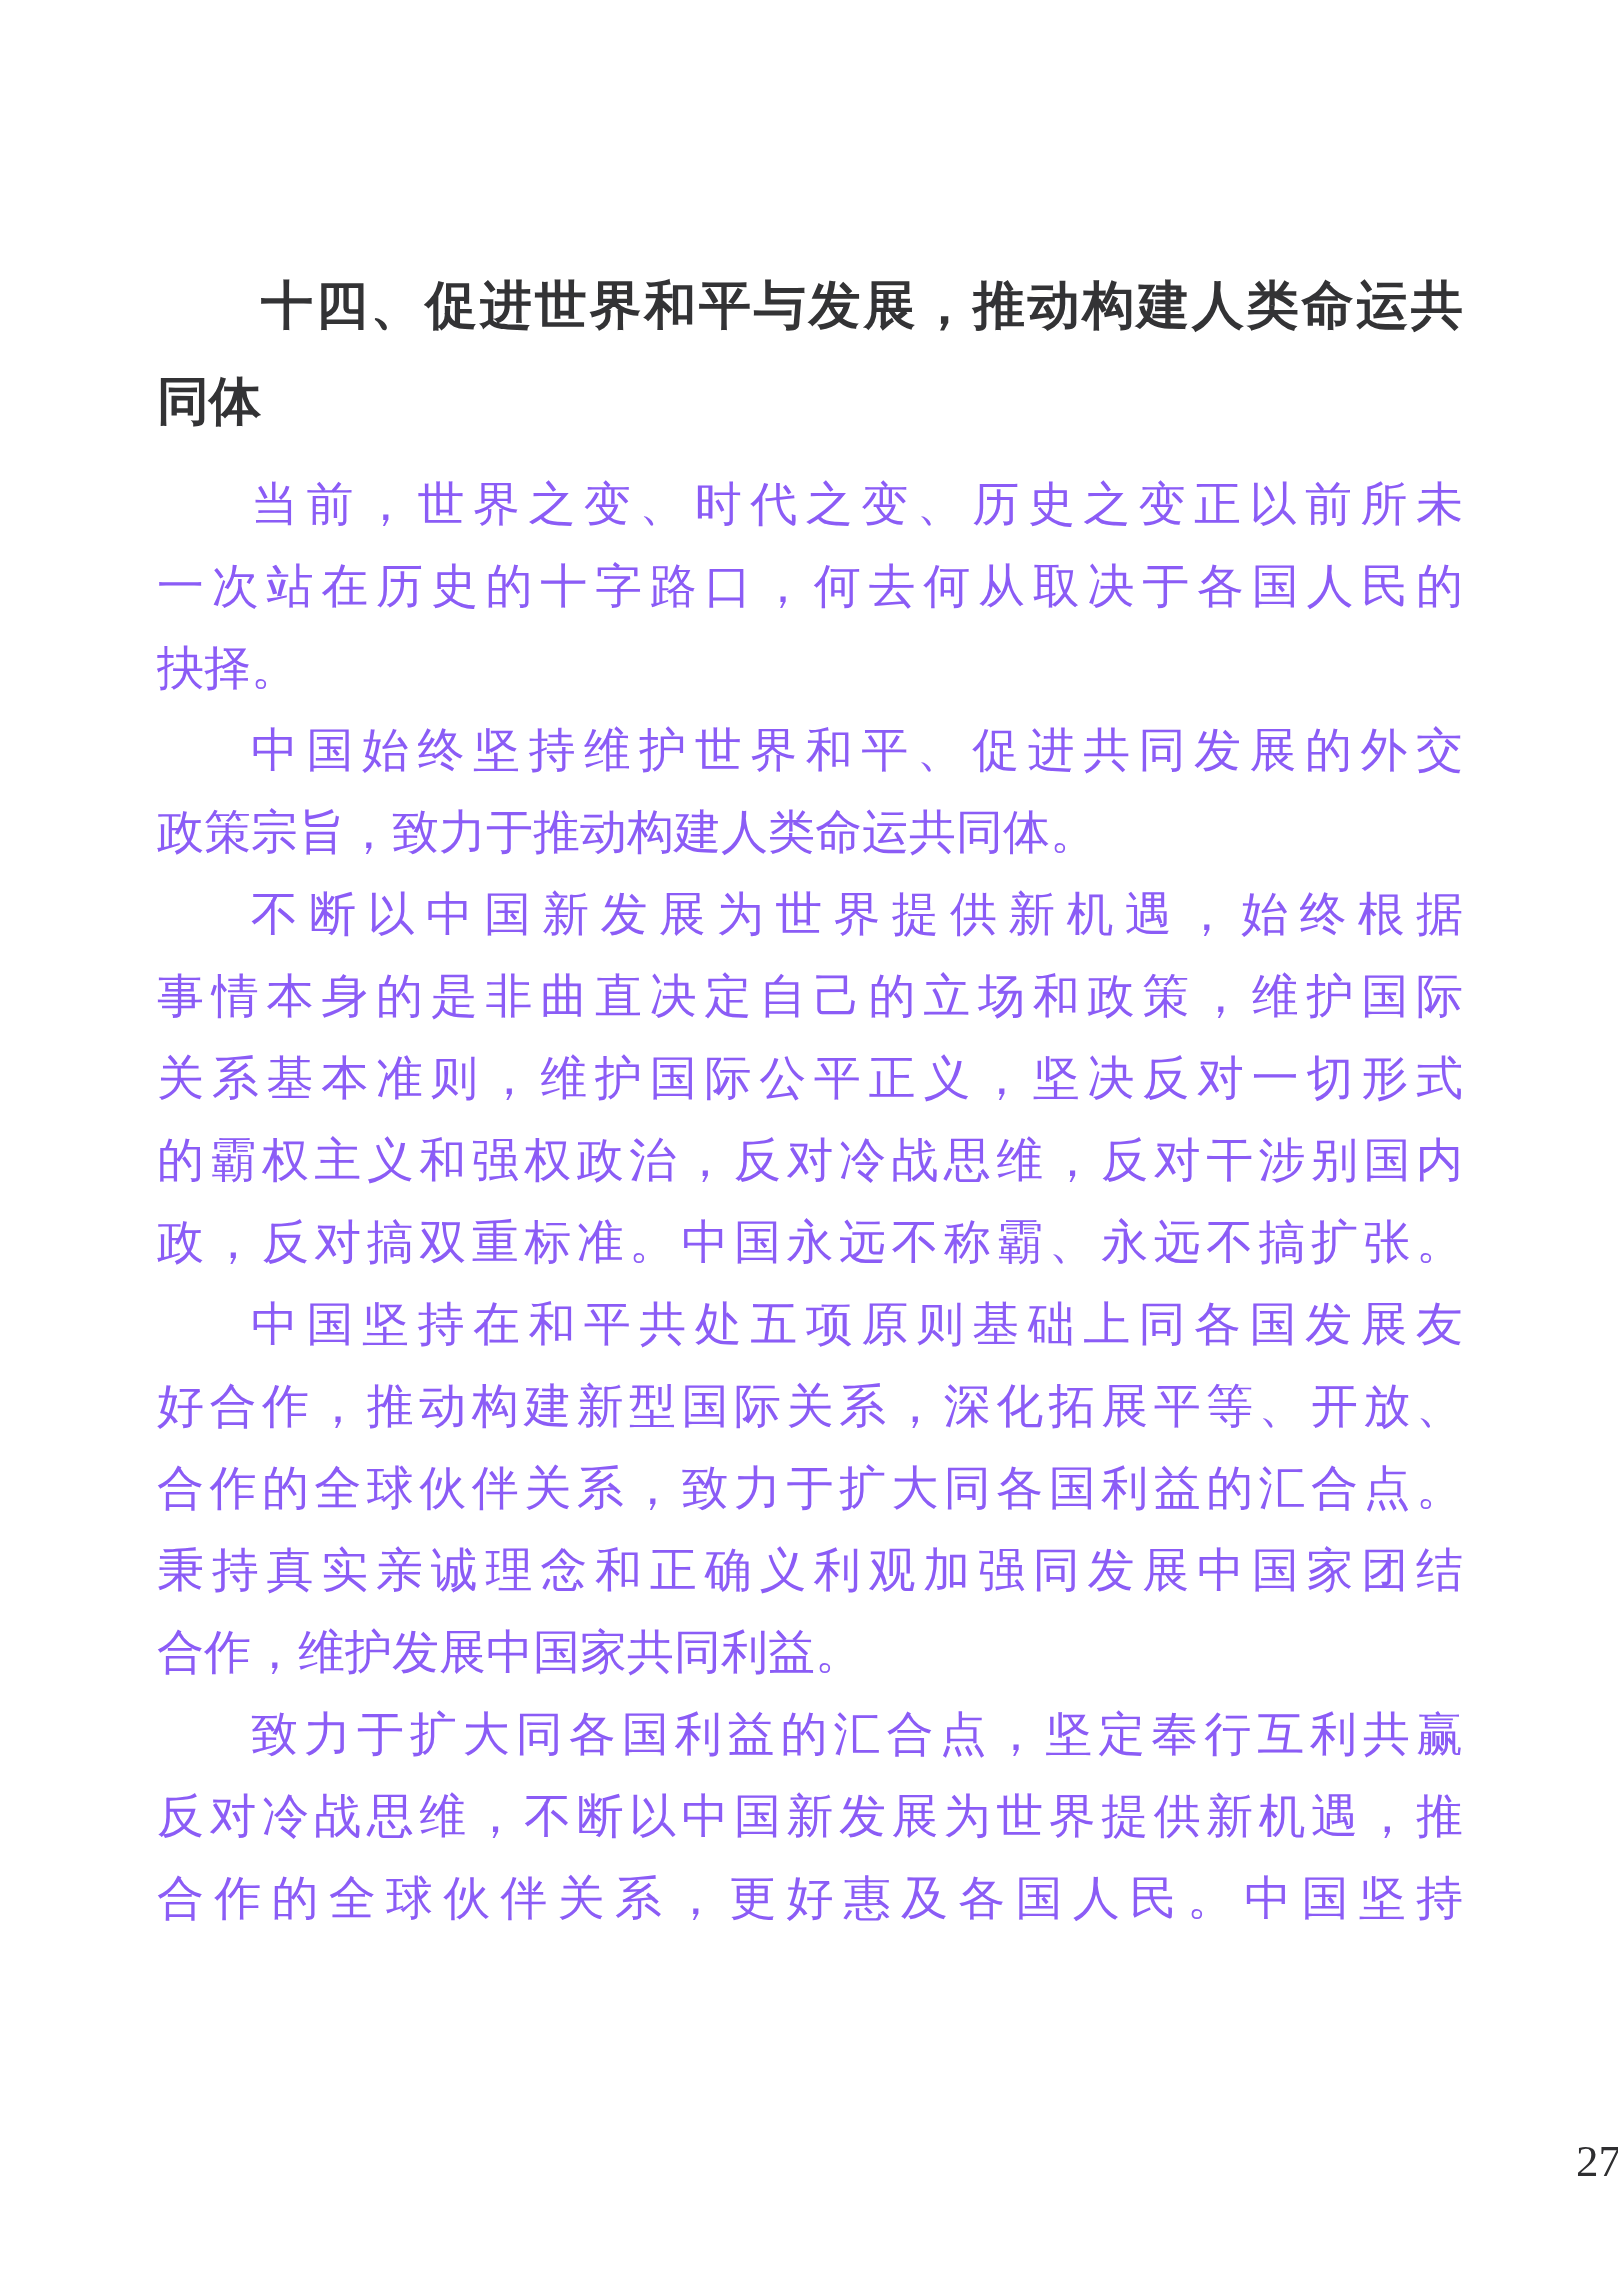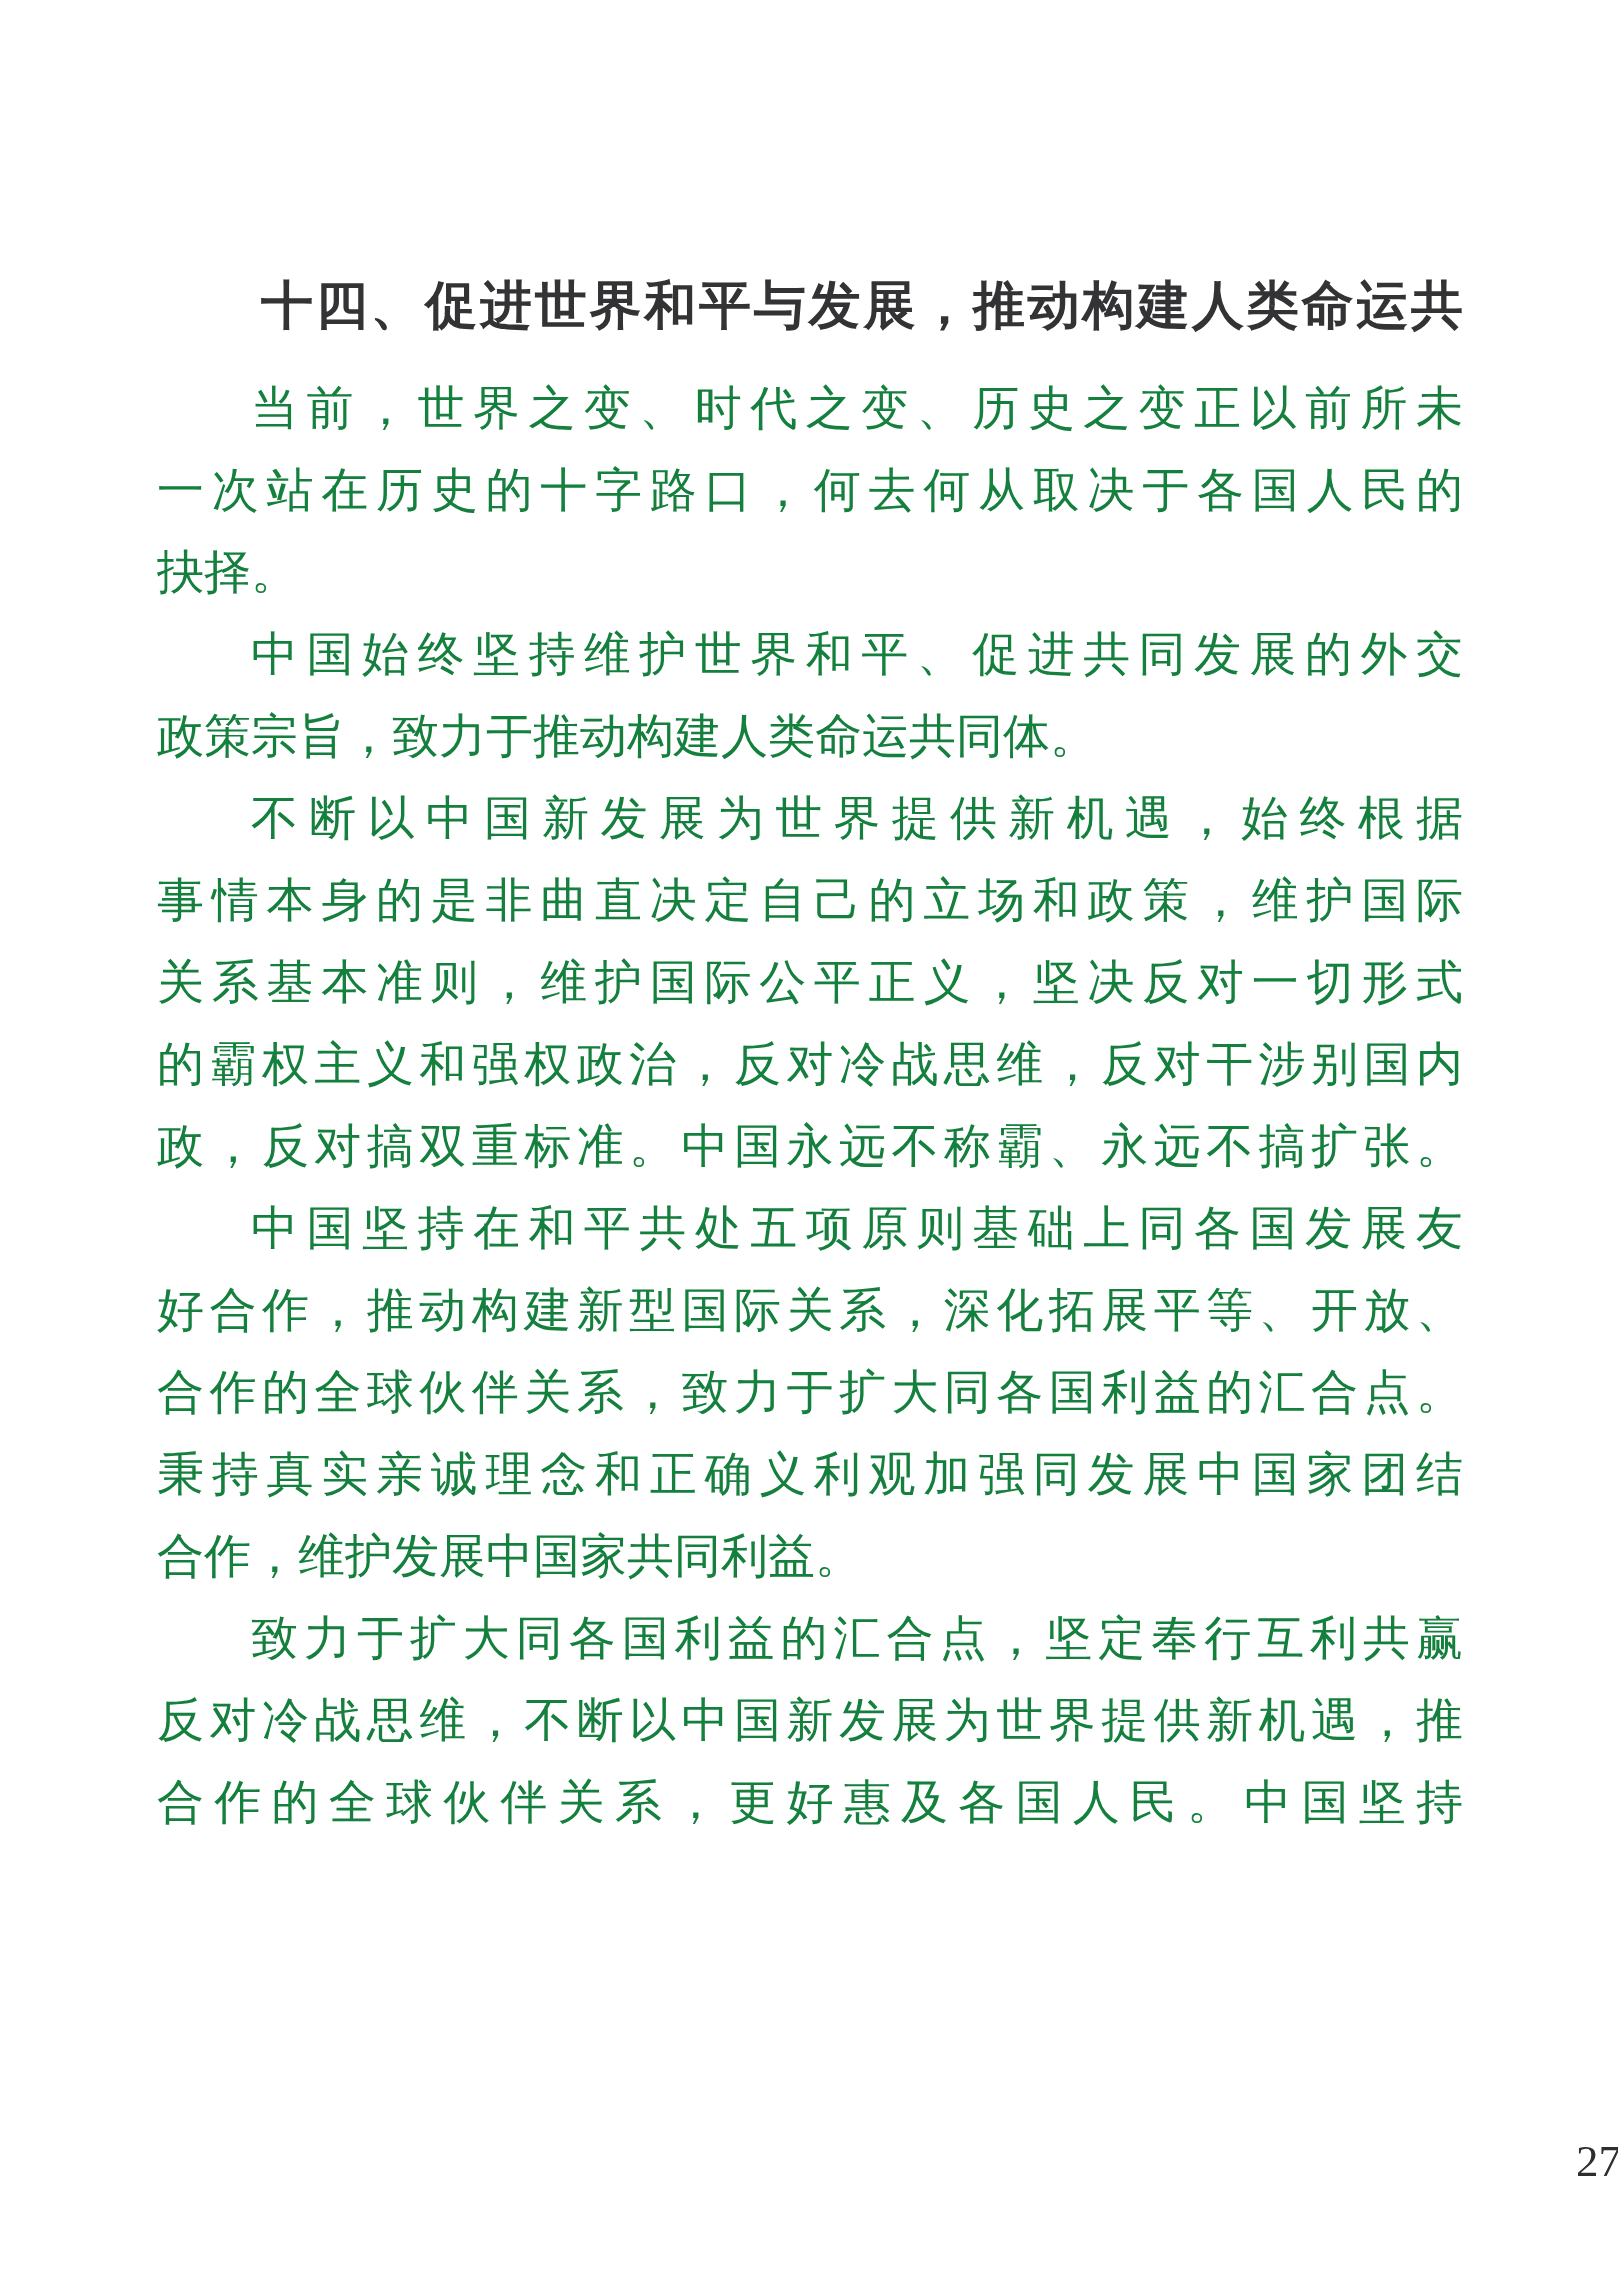--- a/index.html
+++ b/index.html
@@ -29,21 +29,21 @@
   }
   .heading .line {
     font-size: 52px;
     line-height: 96px;
     height: 96px;
   }
   
   .para {
     margin: 0;
     font-family: Liberation Sans, sans-serif;
-    color: #15803d;
+    color: #8b5cf6;
   }
   .para .line {
     font-size: 47px;
     line-height: 82px;
     height: 82px;
   }
   .line {
     display: block;
     white-space: nowrap;
     text-align: justify;
@@ -69,20 +69,21 @@
   }
 </style>
 </head>
 <body>
 
 <div class="page">
   <div class="content">
 
     <h2 class="heading">
       <span class="line first">十四、促进世界和平与发展，推动构建人类命运共</span>
+      <span class="line pl">同体</span>
     </h2>
 
     <div class="para">
       <span class="line first">当前，世界之变、时代之变、历史之变正以前所未</span>
       <span class="line">一次站在历史的十字路口，何去何从取决于各国人民的</span>
       <span class="line pl">抉择。</span>
     </div>
 
     <div class="para">
       <span class="line first">中国始终坚持维护世界和平、促进共同发展的外交</span>

